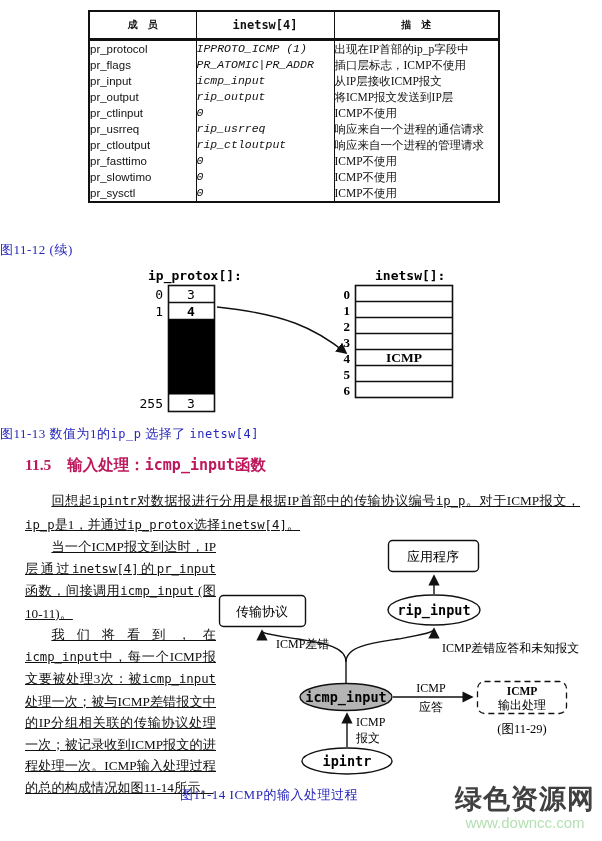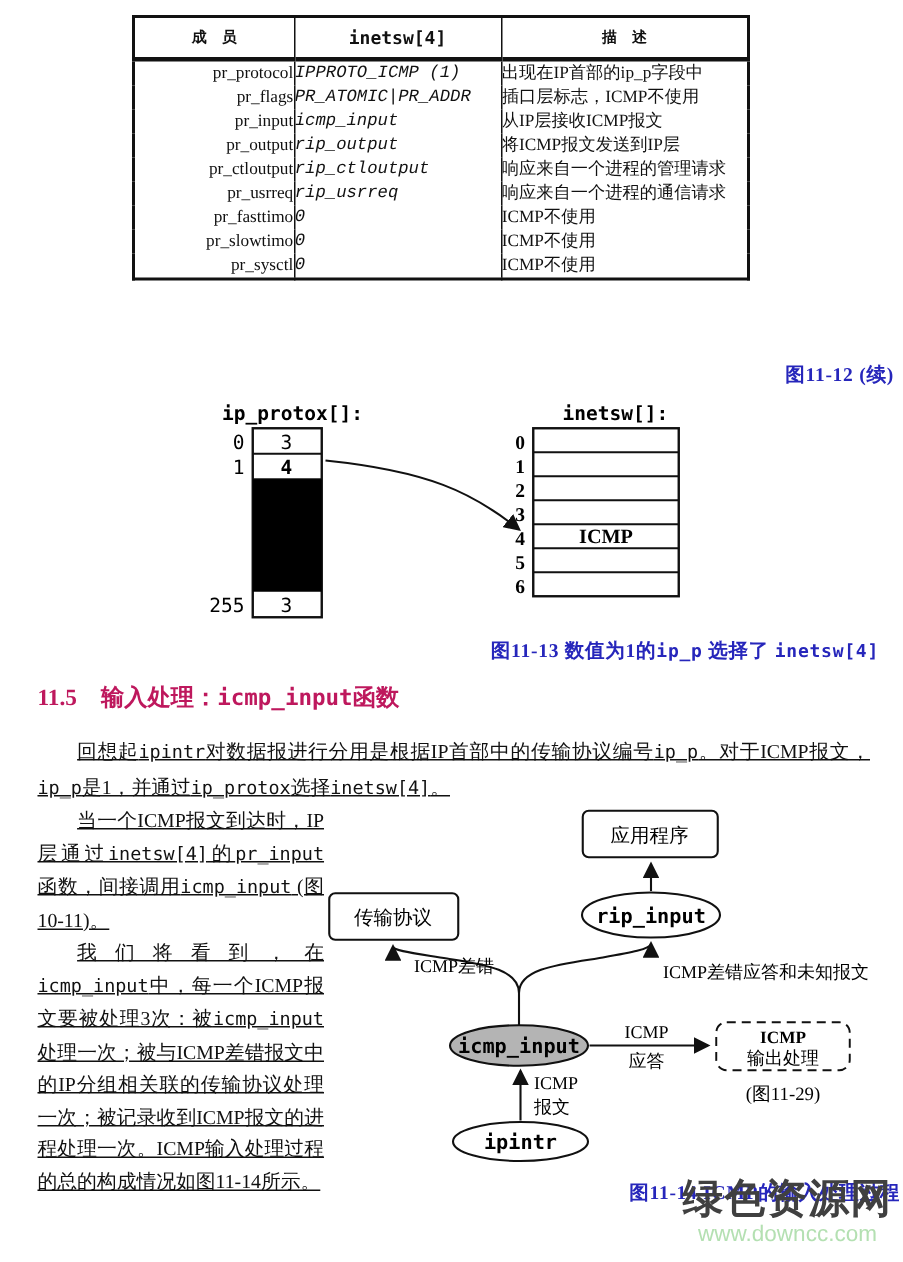--- a/index.html
+++ b/index.html
@@ -21,28 +21,28 @@
     font-size:10px;font-weight:bold;text-align:center;padding:0;
   }
   table.proto td{
     height:16px;padding:0;font-size:11.5px;line-height:16px;
     white-space:nowrap;overflow:hidden;
   }
   table.proto .vline{border-left:1.5px solid #111;}
   table.proto col.c1{width:107px;}
   table.proto col.c2{width:138px;}
   table.proto col.c3{width:165px;}
-  td.m1{font-family:Liberation Serif, serif;padding-left:14px;text-align:right;}
+  td.m1{font-family:Liberation Sans, sans-serif;padding-left:14px;}
   td.m2{font-family:Liberation Mono, monospace;font-style:italic;padding-left:13px;}
   td.m3{font-size:12px;padding-left:11px;}
 
   
   .caption{
-    position:absolute;text-align:right;color:#2626bb;
-    font-size:13px;font-weight:bold;letter-spacing:0.5px;
+    position:absolute;text-align:left;color:#2626bb;
+    font-size:13px;font-weight:normal;letter-spacing:0.5px;
   }
   .caption .mono{font-size:12px;}
   .h-section{
     position:absolute;left:25px;top:455px;color:#be185d;font-weight:bold;
     font-size:15.5px;white-space:nowrap;
   }
   .h-section .num{margin-right:16px;}
   .h-section .mono{font-size:15px;}
 
   
@@ -101,28 +101,33 @@
         <td class="m1">pr_input</td>
         <td class="m2 vline">icmp_input</td>
         <td class="m3 vline">从IP层接收ICMP报文</td>
       </tr>
     <tr>
         <td class="m1">pr_output</td>
         <td class="m2 vline">rip_output</td>
         <td class="m3 vline">将ICMP报文发送到IP层</td>
       </tr>
     <tr>
+        <td class="m1">pr_ctlinput</td>
+        <td class="m2 vline">0</td>
+        <td class="m3 vline">ICMP不使用</td>
+      </tr>
+    <tr>
+        <td class="m1">pr_usrreq</td>
+        <td class="m2 vline">rip_usrreq</td>
+        <td class="m3 vline">响应来自一个进程的通信请求</td>
+      </tr>
+    <tr>
         <td class="m1">pr_ctloutput</td>
         <td class="m2 vline">rip_ctloutput</td>
         <td class="m3 vline">响应来自一个进程的管理请求</td>
-      </tr>
-    <tr>
-        <td class="m1">pr_usrreq</td>
-        <td class="m2 vline">rip_usrreq</td>
-        <td class="m3 vline">响应来自一个进程的通信请求</td>
       </tr>
     <tr>
         <td class="m1">pr_fasttimo</td>
         <td class="m2 vline">0</td>
         <td class="m3 vline">ICMP不使用</td>
       </tr>
     <tr>
         <td class="m1">pr_slowtimo</td>
         <td class="m2 vline">0</td>
         <td class="m3 vline">ICMP不使用</td>

